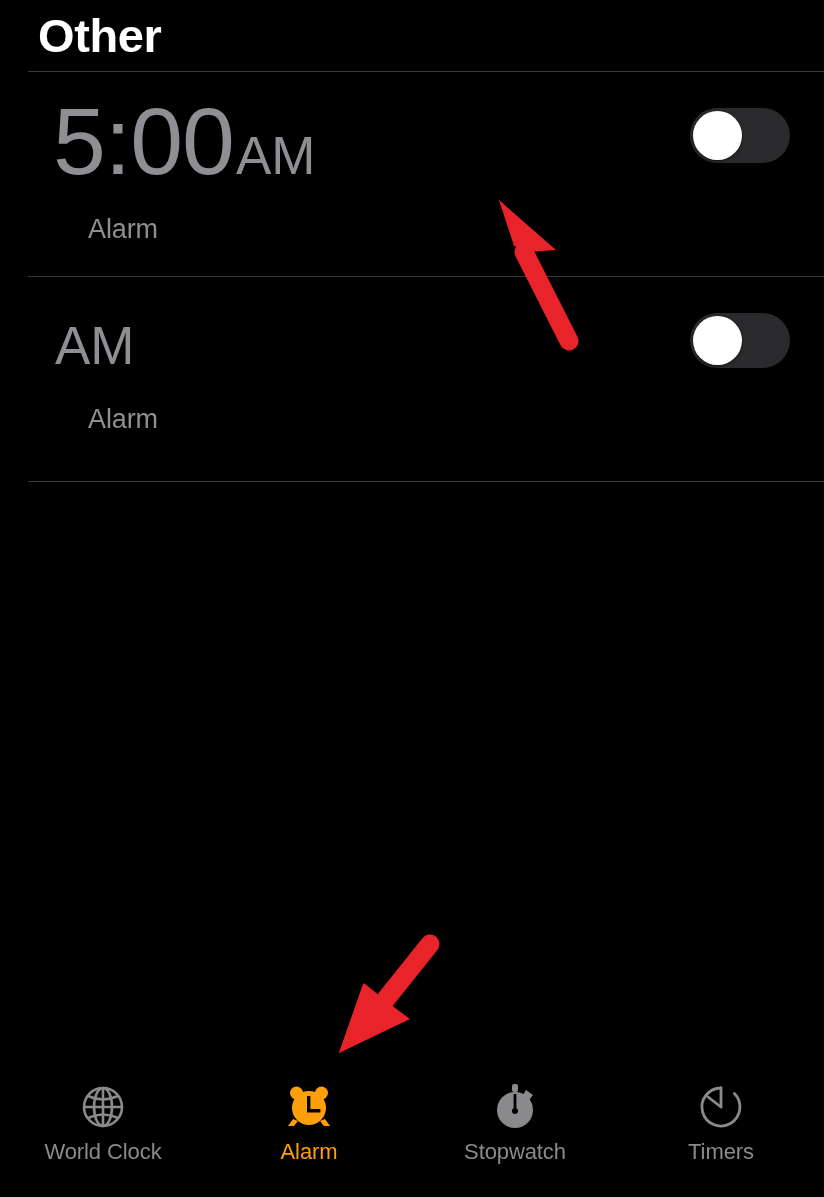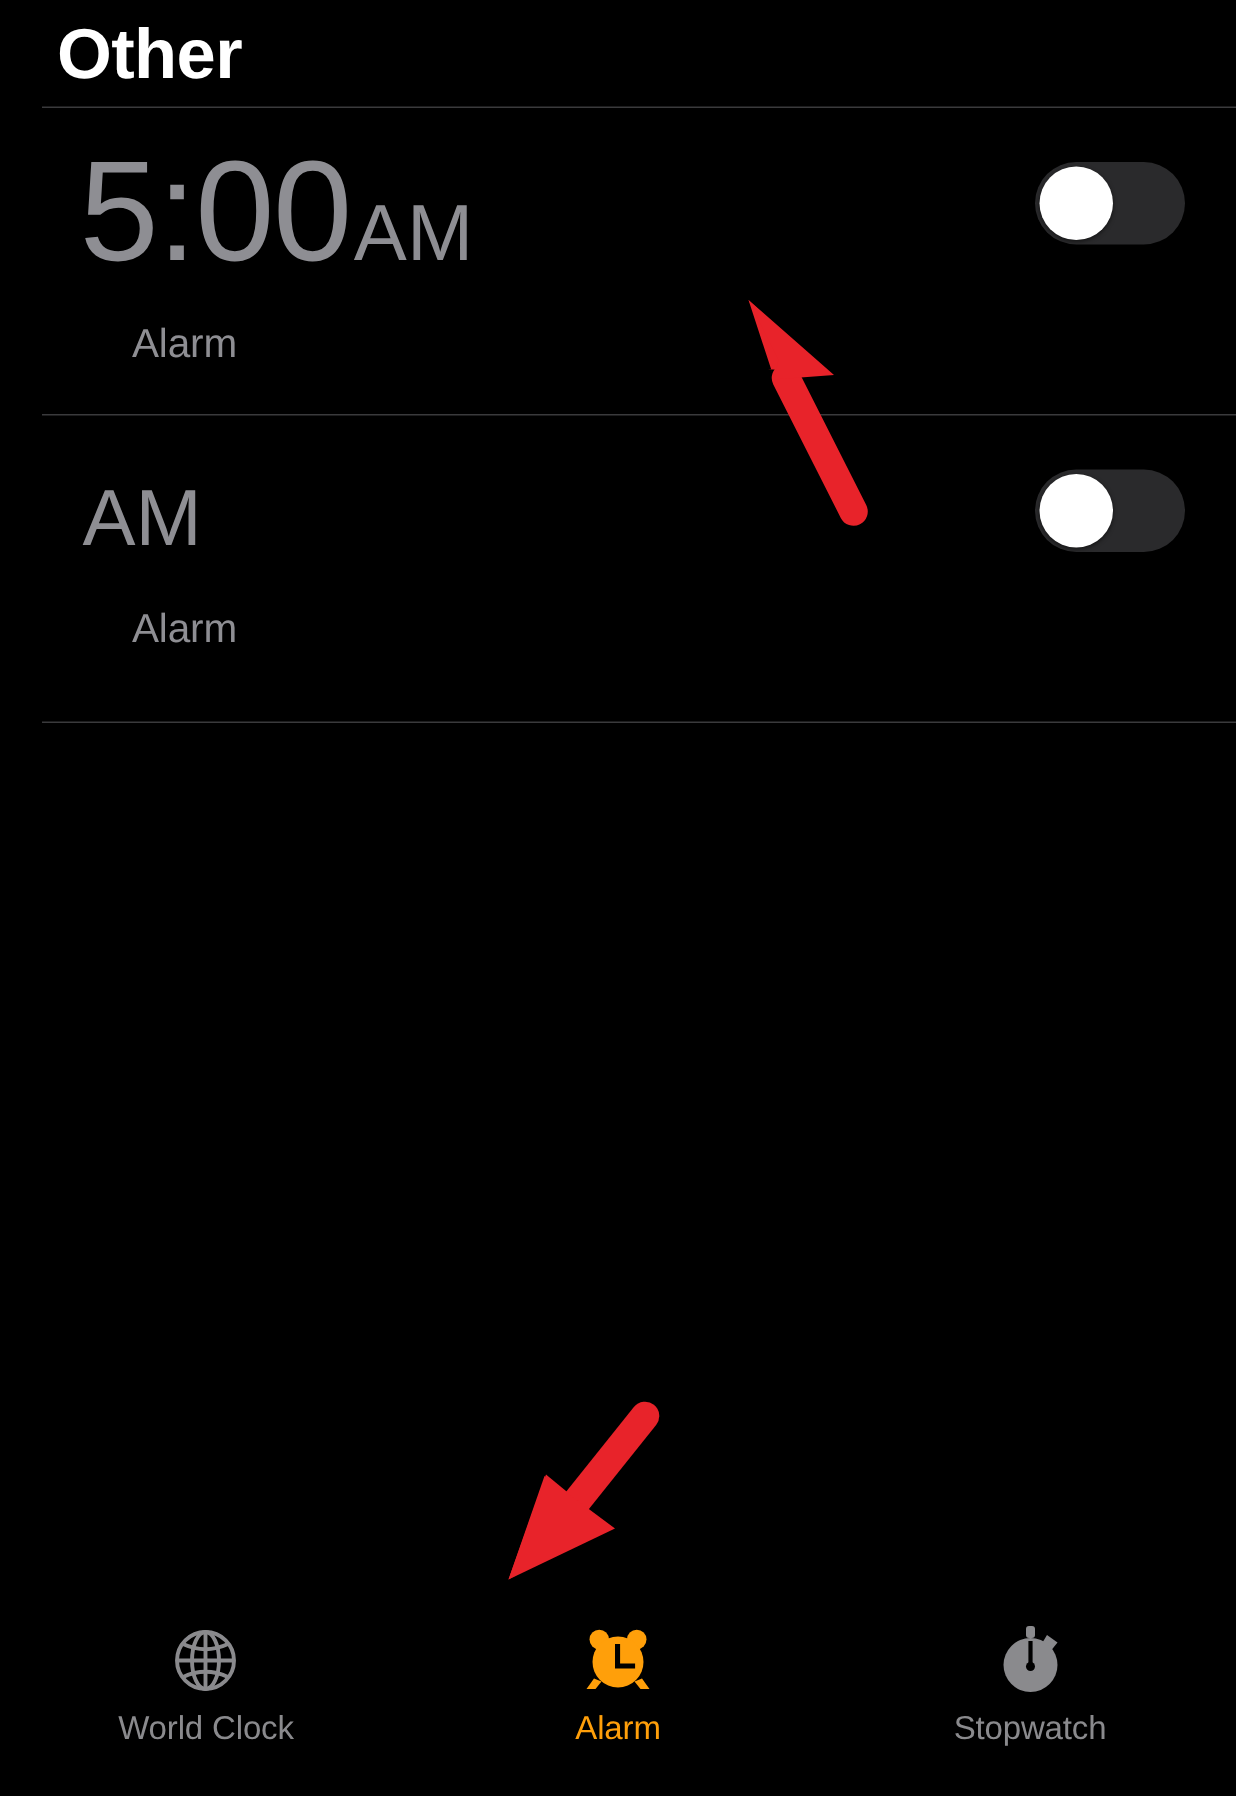--- a/index.html
+++ b/index.html
@@ -212,20 +212,30 @@
       <path d="M37 9 L44 14 L40 19 L34 14 Z" fill="#8a8a8d"></path>
 
       <circle cx="26" cy="29" r="18" fill="#8a8a8d"></circle>
 
       <path d="M24.6 13 h2.8 v16.5 h-2.8 z" fill="#000000"></path>
       <circle cx="26" cy="30" r="3" fill="#000000"></circle>
     </svg>
     <div class="tab-label">Stopwatch</div>
   </div>
 
+  <div class="tab">
+    <svg class="tab-icon" viewBox="0 0 52 52">
+
+      <path d="M26 7 A19 19 0 1 0 39.4 12.6" fill="none" stroke="#8a8a8d" stroke-width="2.8" stroke-linecap="round"></path>
+
+      <path d="M26 7 L26 26" fill="none" stroke="#8a8a8d" stroke-width="2.8" stroke-linecap="round"></path>
+      <path d="M26 26 L13 16" fill="none" stroke="#8a8a8d" stroke-width="2.8" stroke-linecap="round"></path>
+    </svg>
+    <div class="tab-label">Timers</div>
+  </div>
 
 </div>
 
 <svg class="annotations" viewBox="0 0 824 1197">
 
   <g>
     <line x1="569" y1="341" x2="524" y2="252" stroke="#e8232a" stroke-width="19" stroke-linecap="round"></line>
     <polygon points="499,200 552,250 512,246 514,246 516,252" fill="#e8232a"></polygon>
     <polygon points="499,200 556,250 516,253 519,240" fill="#e8232a"></polygon>
   </g>

